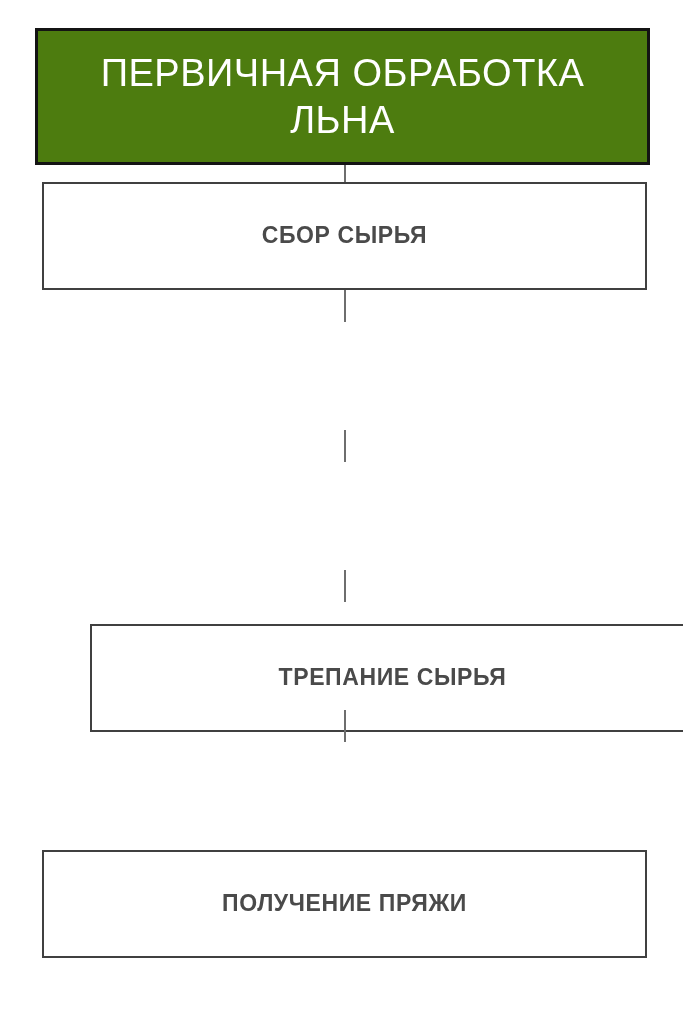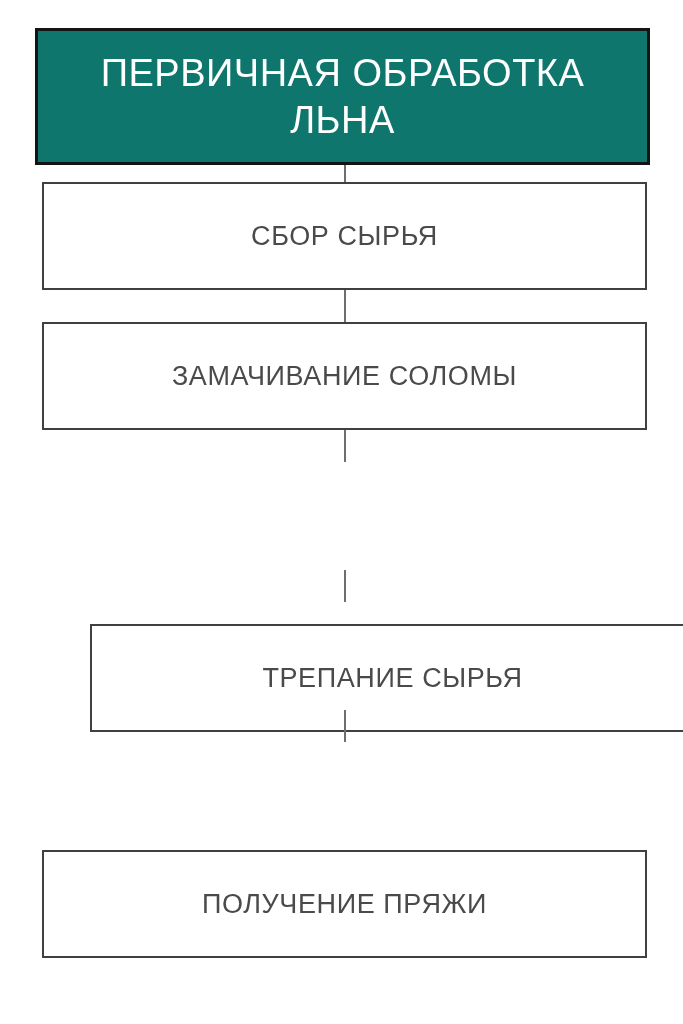--- a/index.html
+++ b/index.html
@@ -23,21 +23,21 @@
   }
 
   
   .header-node {
     position: absolute;
     left: 35px;
     top: 28px;
     width: 615px;
     height: 137px;
     box-sizing: border-box;
-    background: #0f766e;
+    background: #4d7c0f;
     border: 3px solid #141414;
     display: flex;
     align-items: center;
     justify-content: center;
     text-align: center;
   }
   .header-node .node-label {
     color: #ffffff;
     font-size: 38px;
     line-height: 1.22;
@@ -56,26 +56,27 @@
     box-sizing: border-box;
     background: #ffffff;
     border: 2.5px solid #404040;
     display: flex;
     align-items: center;
     justify-content: center;
     text-align: center;
   }
   .process-node .node-label {
     color: #4a4a4a;
-    font-size: 27px;
+    font-size: 23px;
     line-height: 1.2;
     letter-spacing: 0.6px;
     padding: 0 14px;
     text-transform: uppercase;
     white-space: nowrap;
+    font-weight: bold;
   }
 
   .node-step-1 { top: 182px; }
   .node-step-2 { top: 322px; }
   .node-step-3 { top: 462px; }
   .node-step-4 { top: 624px; margin-left: 48px; }
   .node-step-5 { top: 742px; }
   .node-step-6 { top: 850px; }
 
   
@@ -102,23 +103,20 @@
   </div>
 
   <div class="connector connector-0" style="top:165px;height:17px;"></div>
 
   <div class="process-node node-step-1">
     <span class="node-label">СБОР СЫРЬЯ</span>
   </div>
 
   <div class="connector connector-1"></div>
 
-  <div class="process-node node-step-2">
-    <span class="node-label">ЗАМАЧИВАНИЕ СОЛОМЫ</span>
-  </div>
 
   <div class="connector connector-2"></div>
 
 
   <div class="connector connector-3"></div>
 
   <div class="process-node node-step-4">
     <span class="node-label">ТРЕПАНИЕ СЫРЬЯ</span>
   </div>
 

